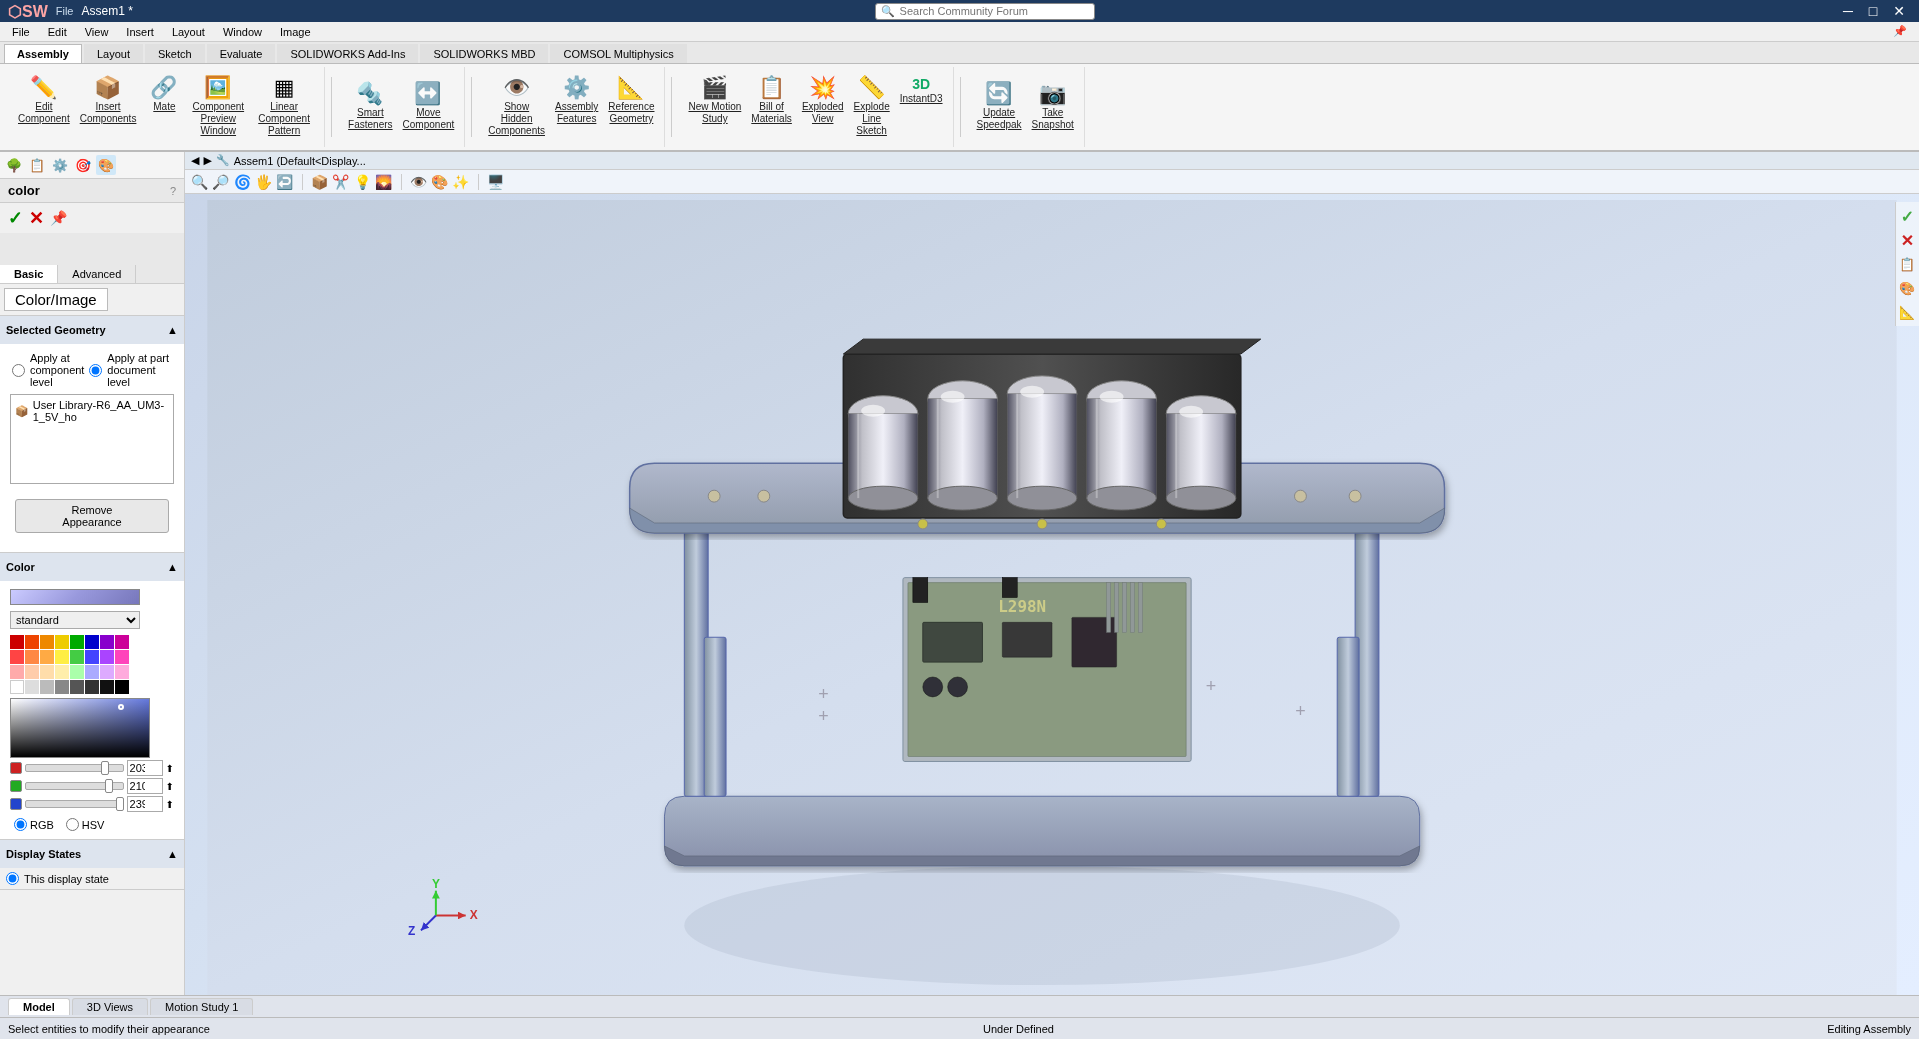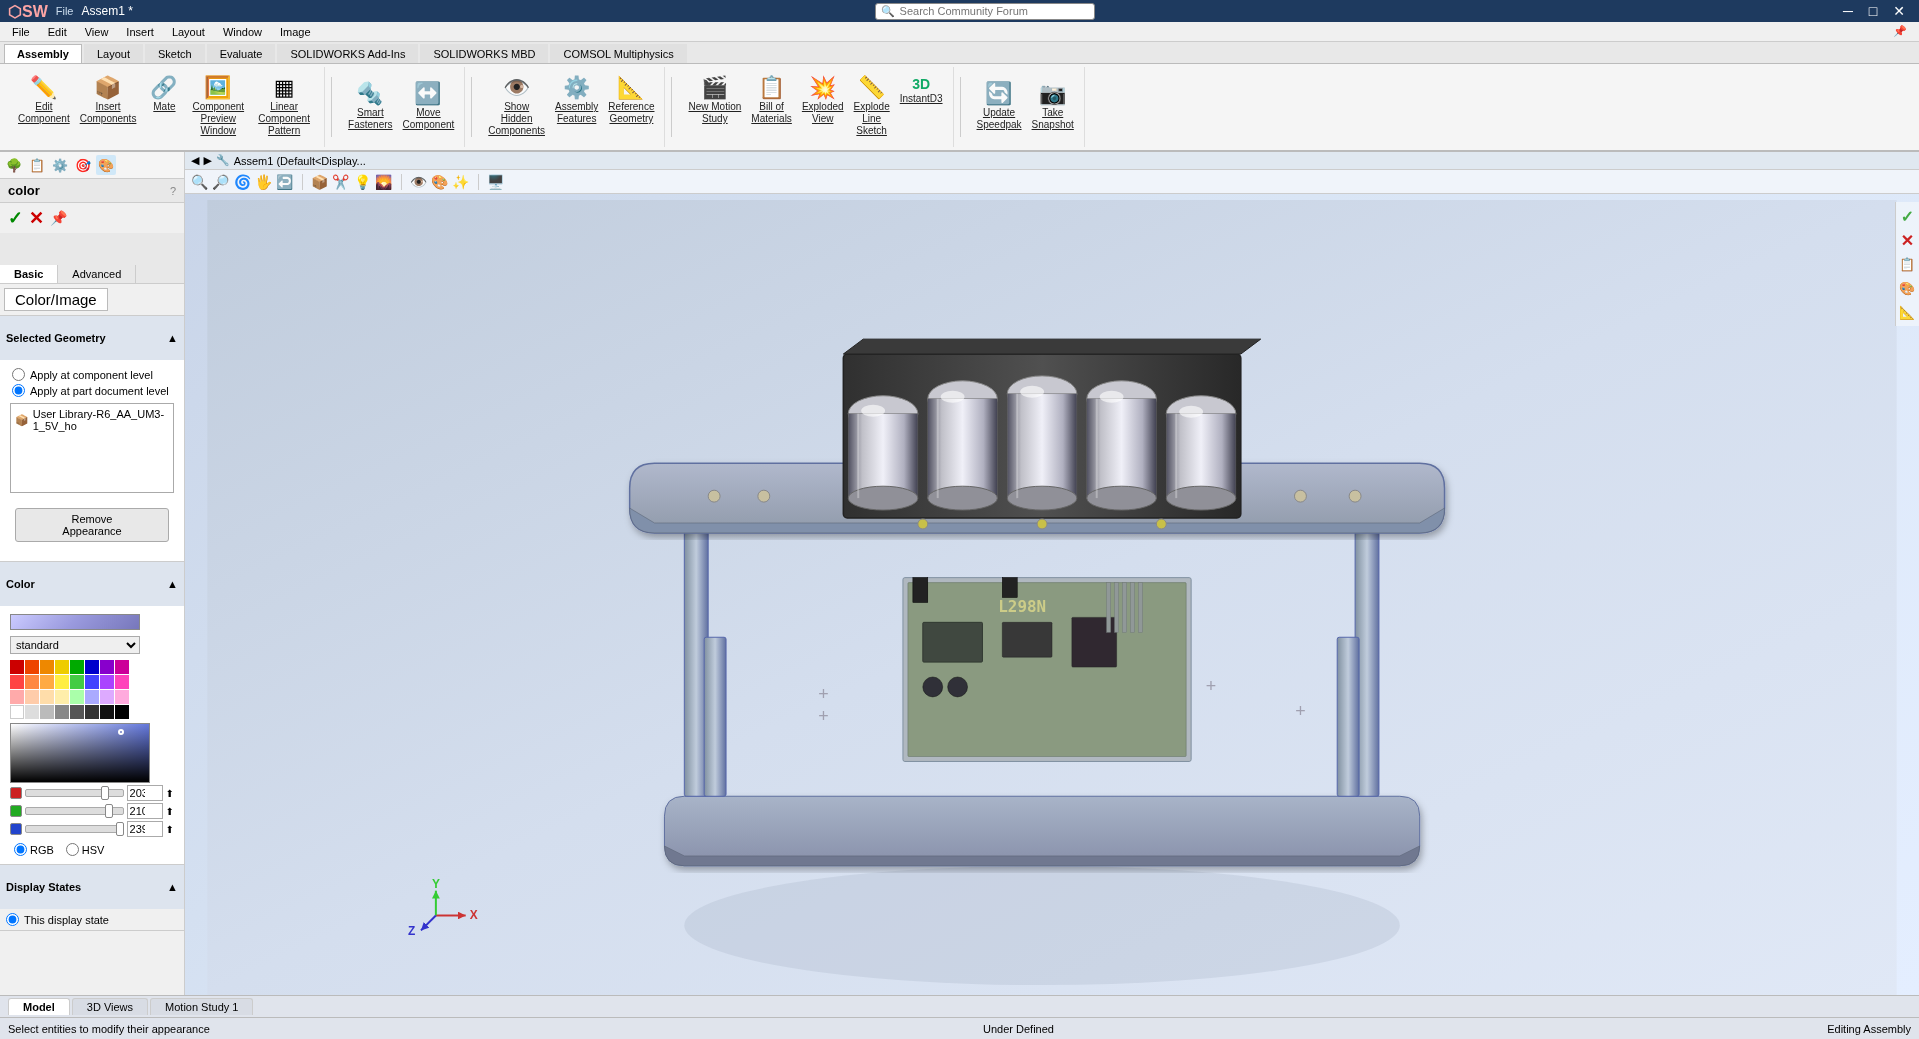--- a/index.html
+++ b/index.html
@@ -159,33 +159,33 @@
     .ci-tab-btn.active { background: white; }
 
     
     .panel-section {
       border-bottom: 1px solid #ccc;
     }
     .panel-section-header {
       display: flex;
       align-items: center;
       justify-content: space-between;
-      padding: 16px 6px;
+      padding: 8px 6px;
       background: #dde4ee;
       cursor: pointer;
       font-size: 11px;
       font-weight: bold;
     }
     .panel-section-content {
       padding: 4px 6px;
       background: white;
     }
 
     
-    .radio-group { display: flex; flex-direction: column; gap: 3px; padding: 4px 6px; }
+    .radio-group { display: flex; flex-direction: row; gap: 3px; padding: 4px 6px; }
     .radio-item { display: flex; align-items: center; gap: 5px; font-size: 11px; }
 
     
     #geom-list {
       background: white;
       border: 1px solid #aaa;
       margin: 2px 4px;
       height: 90px;
       overflow-y: auto;
       font-size: 11px;

